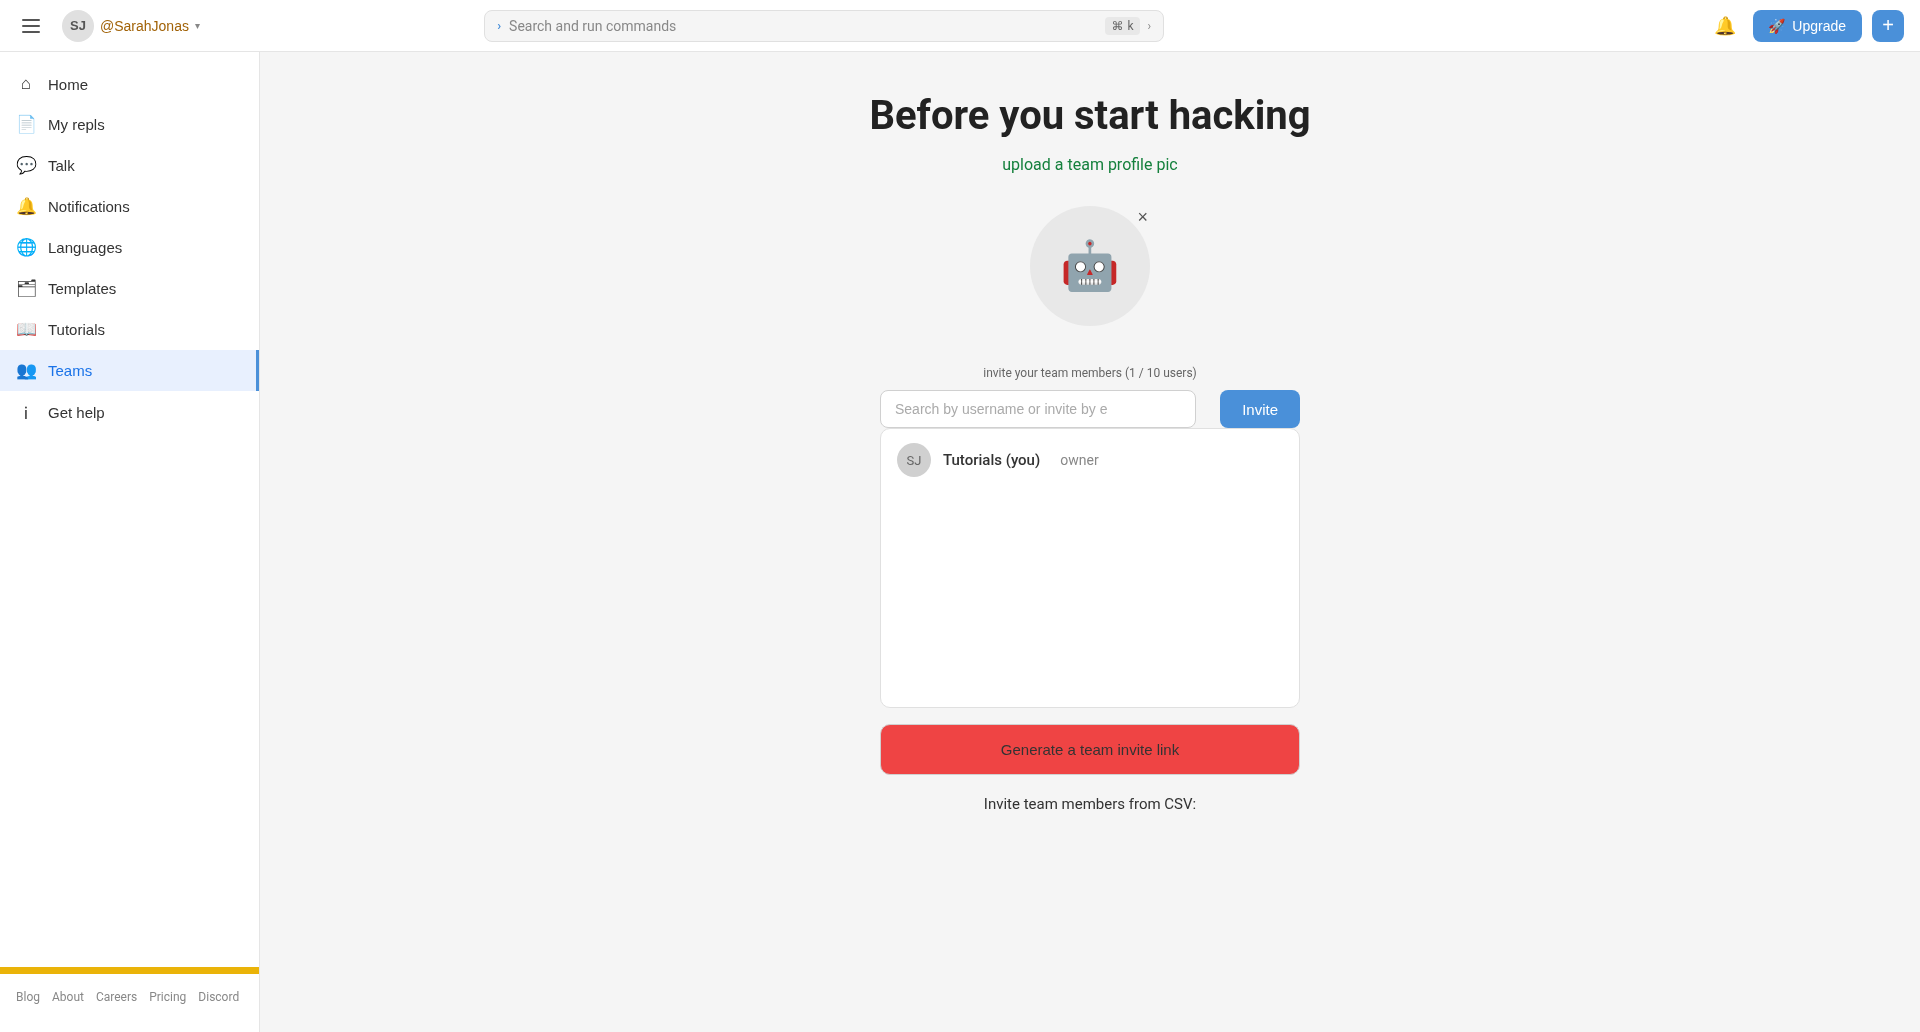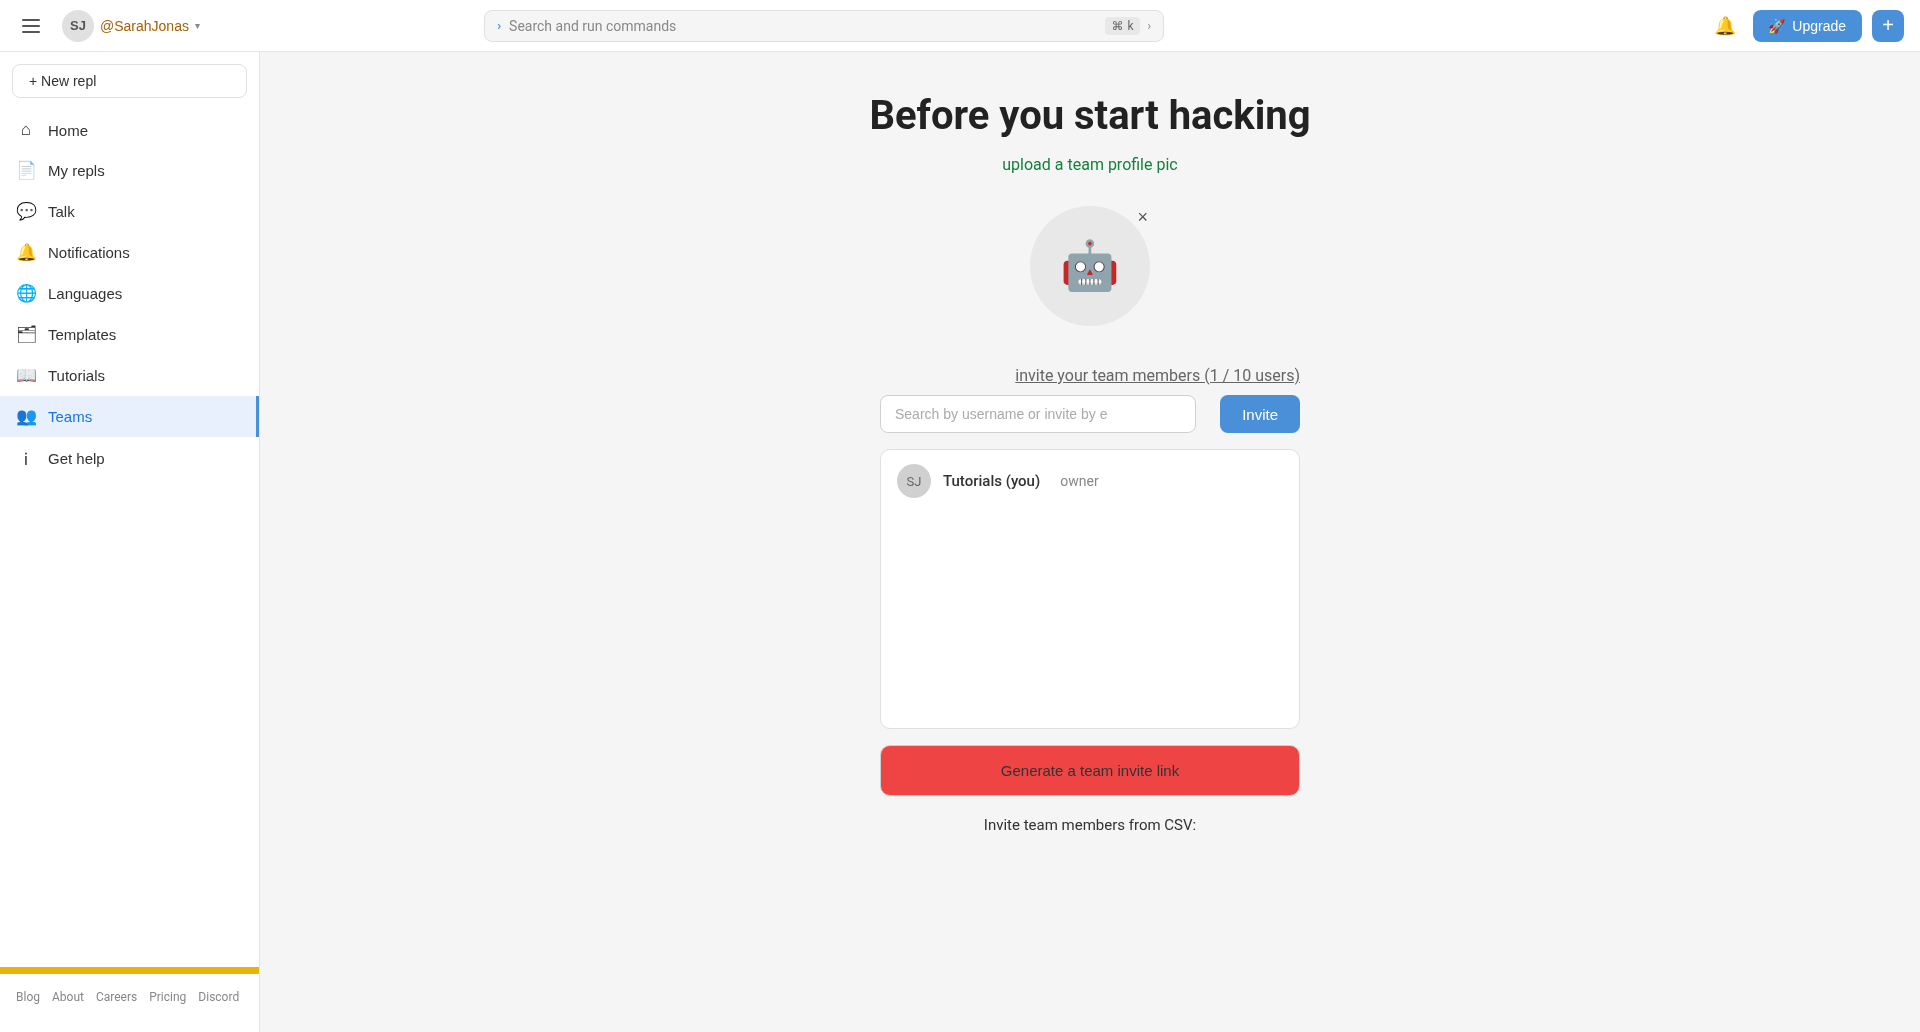--- a/index.html
+++ b/index.html
@@ -291,31 +291,29 @@
       cursor: pointer;
       line-height: 1;
     }
 
     .invite-section {
       width: 100%;
       max-width: 420px;
     }
 
     .invite-label {
-      font-size: 16px;
+      font-size: 12px;
       color: #666;
-      text-align: right;
+      text-align: center;
       margin-bottom: 10px;
-      text-decoration: underline;
     }
 
     .invite-input-row {
       display: flex;
       gap: 24px;
-      margin-bottom: 16px;
     }
 
     .invite-input {
       flex: 1;
       border: 1px solid #d0d0d0;
       border-radius: 8px;
       padding: 10px 14px;
       font-size: 14px;
       color: #333;
       background: #fff;
@@ -431,23 +429,20 @@
       <span>🚀</span>
       <span>Upgrade</span>
     </button>
     <button class="plus-btn">+</button>
   </div>
 </nav>
 
 <div class="layout">
 
   <aside class="sidebar">
-    <button class="new-repl-btn">
-      <span>+ New repl</span>
-    </button>
     <nav class="sidebar-nav">
 
     <button class="nav-item">
       <span class="nav-icon">⌂</span>
       <span>Home</span>
     </button>
         <button class="nav-item">
       <span class="nav-icon">📄</span>
       <span>My repls</span>
     </button>

